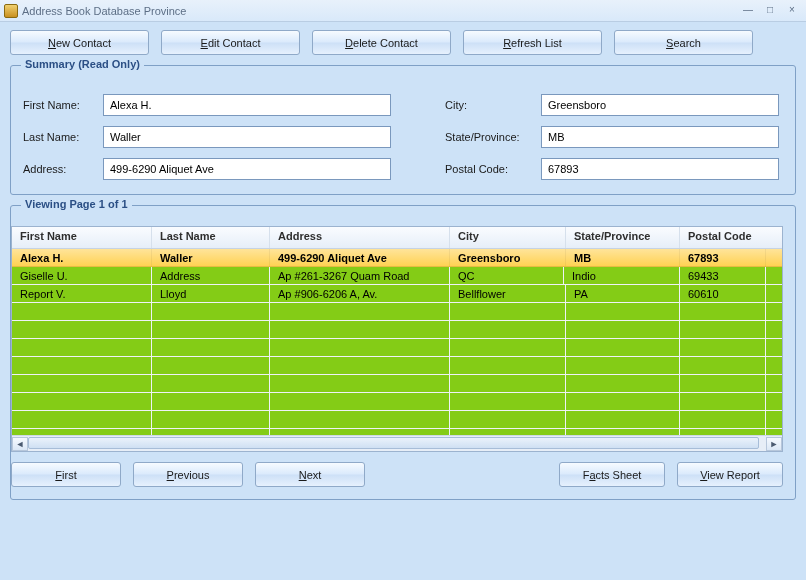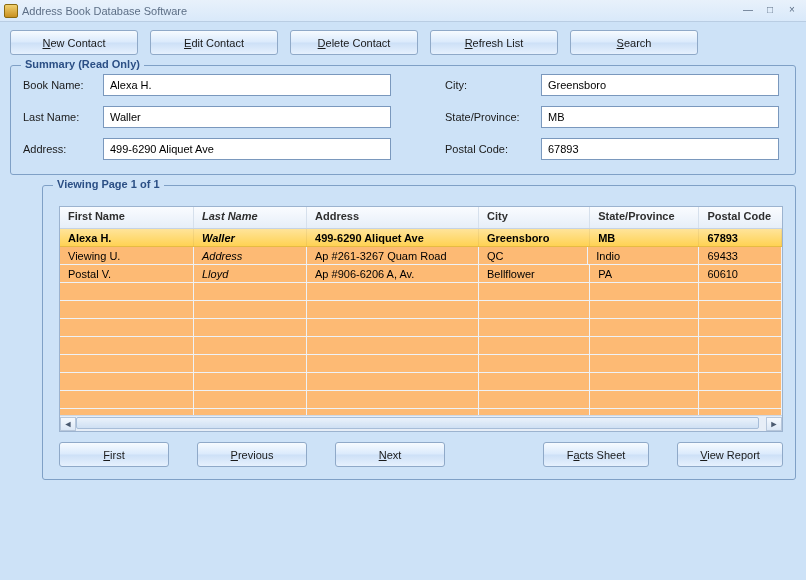--- a/index.html
+++ b/index.html
@@ -54,25 +54,25 @@
     border: 1px solid #8fa9c8;
     border-radius: 3px;
     font-size: 11px;
     cursor: default;
     display:inline-flex;
     align-items:center;
     justify-content:center;
     color:#1a1a1a;
   }
   .btn .ul { text-decoration: underline; }
-  .toolbar-top .btn { width: 128px; }
+  .toolbar-top .btn { width: 139px; }
   .fieldset {
     border: 1px solid #7fa0c6;
     border-radius: 3px;
-    padding: 8px 12px 14px 12px;
+    padding: 28px 12px 14px 12px;
     margin-bottom: 10px;
     position: relative;
     background: #cde2f7;
   }
   .fieldset .legend {
     position: absolute;
     top: -8px;
     left: 10px;
     background: #cde2f7;
     padding: 0 4px;
@@ -88,47 +88,46 @@
   .summary-grid label { color: #1a1a1a; }
   .summary-grid input {
     height: 22px;
     border: 1px solid #7a98bd;
     background: #fff;
     font-size: 11px;
     padding: 0 6px;
   }
   .summary-grid .gap { }
   .viewing-set {
-    padding: 20px 12px 12px 16px;
-    margin-left: 32px;
+    padding: 20px 12px 12px 0;
   }
   .table-wrap {
     border: 1px solid #9cb3cf;
-    background: #fdba74;
+    background: #84cc16;
     height: 226px;
     display: flex;
     flex-direction: column;
   }
   .thead {
     display: flex;
     background: linear-gradient(#fafcff, #e6eef8);
     border-bottom: 1px solid #c6d3e3;
     height: 22px;
     font-weight: normal;
   }
   .th, .td {
     padding: 3px 8px;
     border-right: 1px solid #d6e0ec;
     overflow: hidden;
     text-overflow: ellipsis;
     white-space: nowrap;
   }
   .th { color: #2e2e2e; font-weight: bold; }
   .col-fn { width: 140px; }
-  .col-ln { width: 118px; font-style: italic; }
+  .col-ln { width: 118px; }
   .col-ad { width: 180px; }
   .col-ci { width: 116px; }
   .col-sp { width: 114px; }
   .col-pc { width: 86px; border-right:none;}
   .tbody { flex:1; overflow:hidden; }
   .trow {
     display: flex;
     height: 18px;
     border-bottom: 1px solid #eef2f7;
     font-size: 11px;
@@ -157,34 +156,34 @@
     color:#4a5a70;
   }
   .hscroll .track { flex:1; height:14px; position:relative; }
   .hscroll .thumb {
     position:absolute; left:0; top:0; height:12px; width:99%;
     background: linear-gradient(#eaf2fb,#cfe0f3);
     border:1px solid #a7bdd8; border-radius:2px;
   }
   .nav-bar {
     display:flex;
-    gap: 28px;
+    gap: 12px;
     margin-top: 10px;
     align-items:flex-end;
   }
   .nav-bar .btn { width: 110px; }
   .nav-bar .spacer { flex:1; }
   .nav-bar .btn.wide { width: 106px; }
 </style>
 </head>
 <body>
 
 <div class="titlebar">
   <div class="app-icon"></div>
-  <div class="title">Address Book Database Software</div>
+  <div class="title">Address Book Database Province</div>
   <div class="win-btn">—</div>
   <div class="win-btn">□</div>
   <div class="win-btn">×</div>
 </div>
 
 <div class="content">
 
   <div class="toolbar-top">
     <button class="btn">
         <span><span class="ul">N</span>ew Contact</span>
@@ -199,21 +198,21 @@
         <span><span class="ul">R</span>efresh List</span>
       </button>
     <button class="btn">
         <span><span class="ul">S</span>earch</span>
       </button>
   </div>
 
   <div class="fieldset">
     <div class="legend">Summary (Read Only)</div>
     <div class="summary-grid">
-      <label>Book Name:</label>
+      <label>First Name:</label>
       <input readonly="" value="Alexa H." style="">
       <div class="gap"></div>
       <label>City:</label>
       <input readonly="" value="Greensboro" style="">
 
       <label>Last Name:</label>
       <input readonly="" value="Waller" style="">
       <div class="gap"></div>
       <label>State/Province:</label>
       <input readonly="" value="MB" style="">
@@ -241,29 +240,29 @@
       <div class="tbody" id="tbody">
           <div class="trow selected">
             <div class="td col-fn">Alexa H.</div>
             <div class="td col-ln">Waller</div>
             <div class="td col-ad">499-6290 Aliquet Ave</div>
             <div class="td col-ci">Greensboro</div>
             <div class="td col-sp">MB</div>
             <div class="td col-pc">67893</div>
           </div>
           <div class="trow">
-            <div class="td col-fn">Viewing U.</div>
+            <div class="td col-fn">Giselle U.</div>
             <div class="td col-ln">Address</div>
             <div class="td col-ad">Ap #261-3267 Quam Road</div>
             <div class="td col-sp">QC</div>
             <div class="td col-ci">Indio</div>
             <div class="td col-pc">69433</div>
           </div>
           <div class="trow">
-            <div class="td col-fn">Postal V.</div>
+            <div class="td col-fn">Report V.</div>
             <div class="td col-ln">Lloyd</div>
             <div class="td col-ad">Ap #906-6206 A, Av.</div>
             <div class="td col-ci">Bellflower</div>
             <div class="td col-sp">PA</div>
             <div class="td col-pc">60610</div>
           </div>
           <div class="trow empty">
             <div class="td col-fn">&nbsp;</div>
             <div class="td col-ln">&nbsp;</div>
             <div class="td col-ad">&nbsp;</div>

